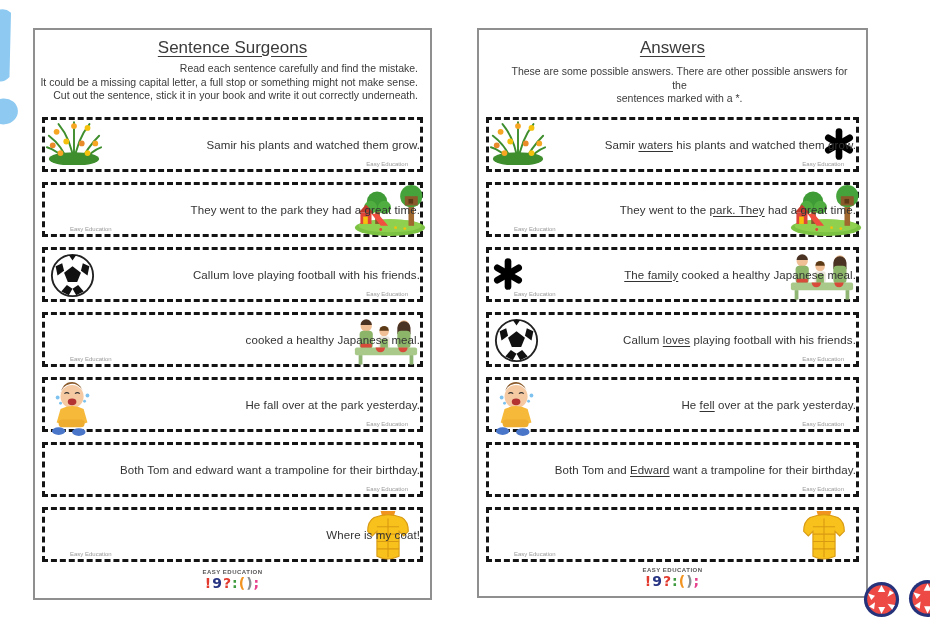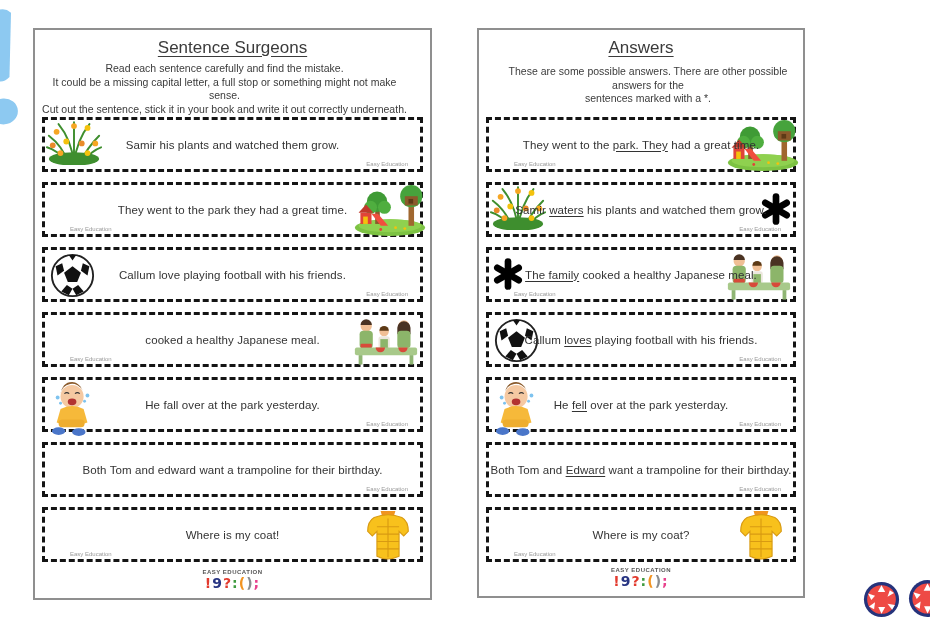--- a/index.html
+++ b/index.html
@@ -6,38 +6,38 @@
   body{
     width:930px;height:620px;overflow:hidden;position:relative;
     background:#ffffff;
     font-family:"Liberation Sans", sans-serif;
   }
   .page{
     position:absolute;top:28px;background:#fff;
     border:2px solid #8f8f8f;box-sizing:border-box;
   }
   #page-left{left:33px;width:399px;height:572px;}
-  #page-right{left:477px;width:328px;height:570px;}
+  #page-right{left:477px;width:391px;height:570px;}
   .page-title{
     text-align:center;margin-top:8px;font-size:17px;color:#3b3b3b;
     text-decoration:underline;text-underline-offset:3px;font-weight:500;
   }
   .instructions{
     font-size:10.5px;color:#3b3b3b;line-height:1.3;white-space:pre-line;
   }
-  #page-left .instructions{text-align:center;padding:4px 21px 0 5px;}
+  #page-left .instructions{text-align:right;padding:4px 12px 0 5px;}
   #page-right .instructions{text-align:center;padding:7px 14px 0 28px;}
   .strips{position:absolute;left:7px;right:7px;top:87px;}
   .strip{
     position:relative;height:49px;margin-bottom:10px;background:#fff;
     border:3px dashed #141414;box-sizing:content-box;
   }
   .sentence{
     position:absolute;left:0;right:0;top:50%;transform:translateY(-50%);
-    text-align:center;font-size:11.5px;color:#333;letter-spacing:.1px;
+    text-align:right;font-size:11.5px;color:#333;letter-spacing:.1px;
   }
   .u{text-decoration:underline;text-underline-offset:2px;}
   .wm{position:absolute;bottom:2px;font-size:6px;color:#9a9a9a;}
   .wm-left{left:25px}
   .wm-right{right:12px}
   .strip-icon{position:absolute;line-height:0;}
   .strip-icon svg{width:100%;height:100%;}
   .icon-flowers-bush{width:58px;height:47px;left:0;top:-2px;}
   .icon-park-playground{width:74px;height:52px;right:-7px;top:0;}
   .icon-football{width:45px;height:45px;left:5px;top:3px;}
@@ -200,43 +200,20 @@
     <span class="brand-glyphs"><span style="color: rgb(226, 58, 46);">!</span><span style="color: rgb(40, 53, 131);">9</span><span style="color: rgb(226, 58, 46);">?</span><span style="color: rgb(63, 155, 63);">:</span><span style="color: rgb(242, 148, 34);">(</span><span style="color: rgb(138, 141, 144);">)</span><span style="color: rgb(232, 65, 140);">;</span></span>
   </div>
 </div>
 
 <div class="page" id="page-right">
   <div class="page-title">Answers</div>
   <div class="instructions">These are some possible answers. There are other possible answers for the
 sentences marked with a *.</div>
   <div class="strips">
       <div class="strip">
-        <span class="strip-icon pos-right icon-park-playground"><svg viewBox="0 0 80 56">
-            <ellipse cx="40" cy="46" rx="38" ry="9" fill="#7cc242"></ellipse>
-            <ellipse cx="40" cy="44" rx="34" ry="7" fill="#8fd14f"></ellipse>
-            <rect x="24" y="26" width="5" height="16" fill="#8b5a2b"></rect>
-            <circle cx="26" cy="18" r="11" fill="#3f9b35"></circle>
-            <circle cx="19" cy="24" r="7" fill="#4fae3f"></circle>
-            <circle cx="34" cy="24" r="7" fill="#4fae3f"></circle>
-            <rect x="60" y="22" width="6" height="22" fill="#a0672f"></rect>
-            <circle cx="63" cy="12" r="12" fill="#46a33c"></circle>
-            <rect x="56" y="12" width="14" height="10" fill="#8b5a2b"></rect>
-            <rect x="60" y="15" width="5" height="5" fill="#5d3a16"></rect>
-            <rect x="8" y="30" width="12" height="12" fill="#e04438"></rect>
-            <polygon points="6,30 22,30 14,21" fill="#c0392b"></polygon>
-            <rect x="11" y="34" width="5" height="8" fill="#f4c20d"></rect>
-            <polygon points="20,31 27,31 38,44 30,44" fill="#f04e3e"></polygon>
-            <circle cx="46" cy="46" r="1.5" fill="#f4c20d"></circle>
-            <circle cx="30" cy="48" r="1.5" fill="#e04438"></circle>
-            <circle cx="56" cy="47" r="1.5" fill="#f4c20d"></circle>
-          </svg></span>
-        <div class="sentence"><span>They went to the </span><span class="u">park. They</span><span> had a great time.</span></div>
-        <span class="wm wm-left">Easy Education</span>
-      </div>
-      <div class="strip">
         <span class="strip-icon pos-left icon-flowers-bush"><svg viewBox="0 0 60 48">
             <g stroke="#3e8e2e" stroke-width="2" fill="none" stroke-linecap="round">
               <path d="M30 46 C28 30 24 18 14 6"></path>
               <path d="M30 46 C30 28 30 16 30 4"></path>
               <path d="M30 46 C32 30 38 16 46 6"></path>
               <path d="M24 46 C20 34 12 24 4 18"></path>
               <path d="M36 46 C42 34 50 24 56 18"></path>
               <path d="M20 46 C18 38 10 32 2 30"></path>
               <path d="M40 46 C44 38 52 32 58 30"></path>
             </g>
@@ -255,20 +232,43 @@
             <g stroke="#000" stroke-width="7.5" stroke-linecap="round">
               <path d="M18 4 V32"></path>
               <path d="M6 11 L30 25"></path>
               <path d="M30 11 L6 25"></path>
             </g>
           </svg></span>
         <div class="sentence"><span>Samir </span><span class="u">waters</span><span> his plants and watched them grow.</span></div>
         <span class="wm wm-right">Easy Education</span>
       </div>
       <div class="strip">
+        <span class="strip-icon pos-right icon-park-playground"><svg viewBox="0 0 80 56">
+            <ellipse cx="40" cy="46" rx="38" ry="9" fill="#7cc242"></ellipse>
+            <ellipse cx="40" cy="44" rx="34" ry="7" fill="#8fd14f"></ellipse>
+            <rect x="24" y="26" width="5" height="16" fill="#8b5a2b"></rect>
+            <circle cx="26" cy="18" r="11" fill="#3f9b35"></circle>
+            <circle cx="19" cy="24" r="7" fill="#4fae3f"></circle>
+            <circle cx="34" cy="24" r="7" fill="#4fae3f"></circle>
+            <rect x="60" y="22" width="6" height="22" fill="#a0672f"></rect>
+            <circle cx="63" cy="12" r="12" fill="#46a33c"></circle>
+            <rect x="56" y="12" width="14" height="10" fill="#8b5a2b"></rect>
+            <rect x="60" y="15" width="5" height="5" fill="#5d3a16"></rect>
+            <rect x="8" y="30" width="12" height="12" fill="#e04438"></rect>
+            <polygon points="6,30 22,30 14,21" fill="#c0392b"></polygon>
+            <rect x="11" y="34" width="5" height="8" fill="#f4c20d"></rect>
+            <polygon points="20,31 27,31 38,44 30,44" fill="#f04e3e"></polygon>
+            <circle cx="46" cy="46" r="1.5" fill="#f4c20d"></circle>
+            <circle cx="30" cy="48" r="1.5" fill="#e04438"></circle>
+            <circle cx="56" cy="47" r="1.5" fill="#f4c20d"></circle>
+          </svg></span>
+        <div class="sentence"><span>They went to the </span><span class="u">park. They</span><span> had a great time.</span></div>
+        <span class="wm wm-left">Easy Education</span>
+      </div>
+      <div class="strip">
         <span class="strip-icon pos-left icon-asterisk"><svg viewBox="0 0 36 36">
             <g stroke="#000" stroke-width="7.5" stroke-linecap="round">
               <path d="M18 4 V32"></path>
               <path d="M6 11 L30 25"></path>
               <path d="M30 11 L6 25"></path>
             </g>
           </svg></span>
         <span class="strip-icon pos-right icon-family-cooking"><svg viewBox="0 0 70 52">
             <circle cx="14" cy="10" r="6" fill="#f0bf95"></circle>
             <path d="M8 9 a6 6 0 0 1 12 0 z" fill="#4a3323"></path>
@@ -326,21 +326,20 @@
         <div class="sentence"><span>Both Tom and </span><span class="u">Edward</span><span> want a trampoline for their birthday.</span></div>
         <span class="wm wm-right">Easy Education</span>
       </div>
       <div class="strip">
         <span class="strip-icon pos-right icon-puffer-jacket"><svg viewBox="0 0 52 58">
             <path d="M18 3 h16 l-2 7 h-12 z" fill="#f0941f"></path>
             <path d="M11 10 q15 -6 30 0 q7 4 7 15 l-5 5 -5 -5 v27 q-13 6 -24 0 v-27 l-5 5 -5 -5 q0 -11 7 -15 z" fill="#f8c11c" stroke="#d89a12" stroke-width="1.2"></path>
             <path d="M14 20 h24 M14 28 h24 M14 36 h24 M14 44 h24" stroke="#d89a12" stroke-width="1.2" fill="none"></path>
             <path d="M26 11 v42" stroke="#d89a12" stroke-width="1.2"></path>
           </svg></span>
-        <div class="sentence"><span>Where is my coat?</span></div>
         <span class="wm wm-left">Easy Education</span>
       </div>
     </div>
   <div class="brand">
     <span class="brand-name">EASY EDUCATION</span>
     <span class="brand-glyphs"><span style="color: rgb(226, 58, 46);">!</span><span style="color: rgb(40, 53, 131);">9</span><span style="color: rgb(226, 58, 46);">?</span><span style="color: rgb(63, 155, 63);">:</span><span style="color: rgb(242, 148, 34);">(</span><span style="color: rgb(138, 141, 144);">)</span><span style="color: rgb(232, 65, 140);">;</span></span>
   </div>
 </div>
 
 <div class="badge" id="badge-1"><svg viewBox="0 0 40 40">

